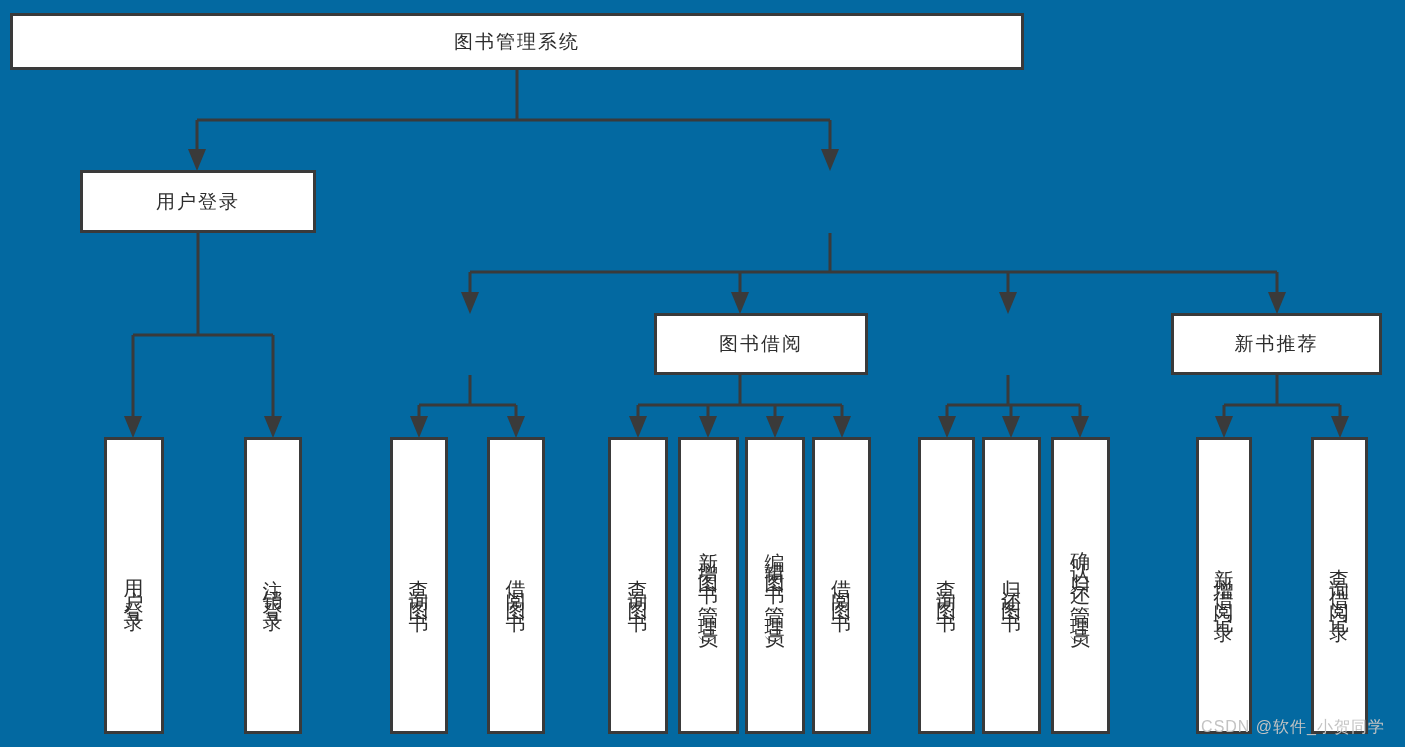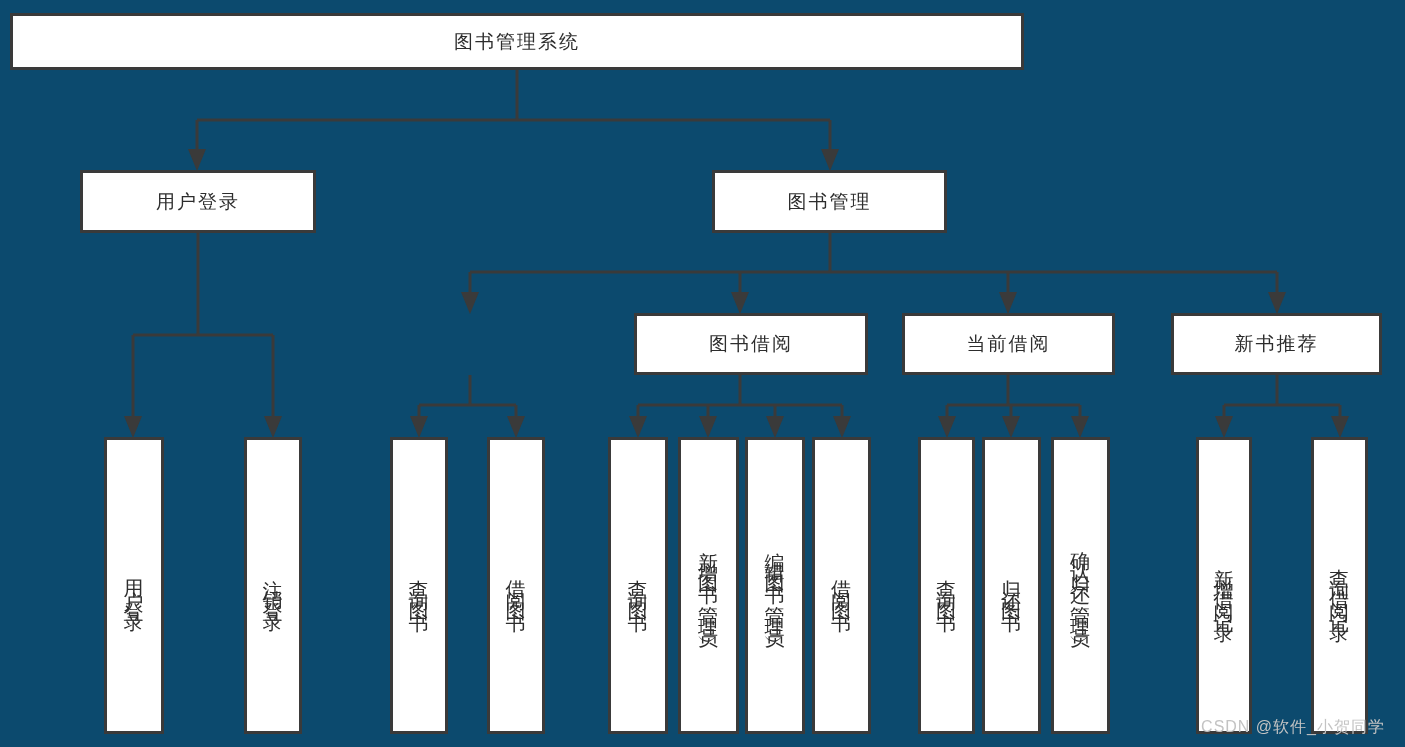--- a/index.html
+++ b/index.html
@@ -1,20 +1,20 @@
 <!DOCTYPE html>
 <html><head>
 <meta charset="utf-8">
 <style>
   html, body { margin: 0; padding: 0; background: #ffffff; }
   .canvas {
     position: relative;
     width: 1405px;
     height: 747px;
-    background: #0c4a6e;
+    background: #0369a1;
     font-family: "Liberation Sans", "DejaVu Sans", sans-serif;
     overflow: hidden;
   }
   svg.connectors {
     position: absolute;
     left: 0; top: 0;
     width: 1405px; height: 747px;
   }
   .node {
     position: absolute;
@@ -103,29 +103,23 @@
     </g>
   </svg>
 
   <div class="node hbox" style="left:10px; top:13px; width:1014px; height:57px;">
     <span>图书管理系统</span>
   </div>
 
   <div class="node hbox" style="left:80px; top:170px; width:236px; height:63px;">
     <span>用户登录</span>
   </div>
-  <div class="node hbox" style="left:712px; top:170px; width:235px; height:63px;">
-    <span>图书管理</span>
-  </div>
 
-  <div class="node hbox" style="left:634px; top:313px; width:234px; height:62px;">
+  <div class="node hbox" style="left:654px; top:313px; width:214px; height:62px;">
     <span>图书借阅</span>
-  </div>
-  <div class="node hbox" style="left:902px; top:313px; width:213px; height:62px;">
-    <span>当前借阅</span>
   </div>
   <div class="node hbox" style="left:1171px; top:313px; width:211px; height:62px;">
     <span>新书推荐</span>
   </div>
 
   <div class="node vbox" style="left:104px; top:437px; width:60px; height:297px;">
     <span class="vtext">用户登录</span>
   </div>
   <div class="node vbox" style="left:244px; top:437px; width:58px; height:297px;">
     <span class="vtext">注销登录</span>

